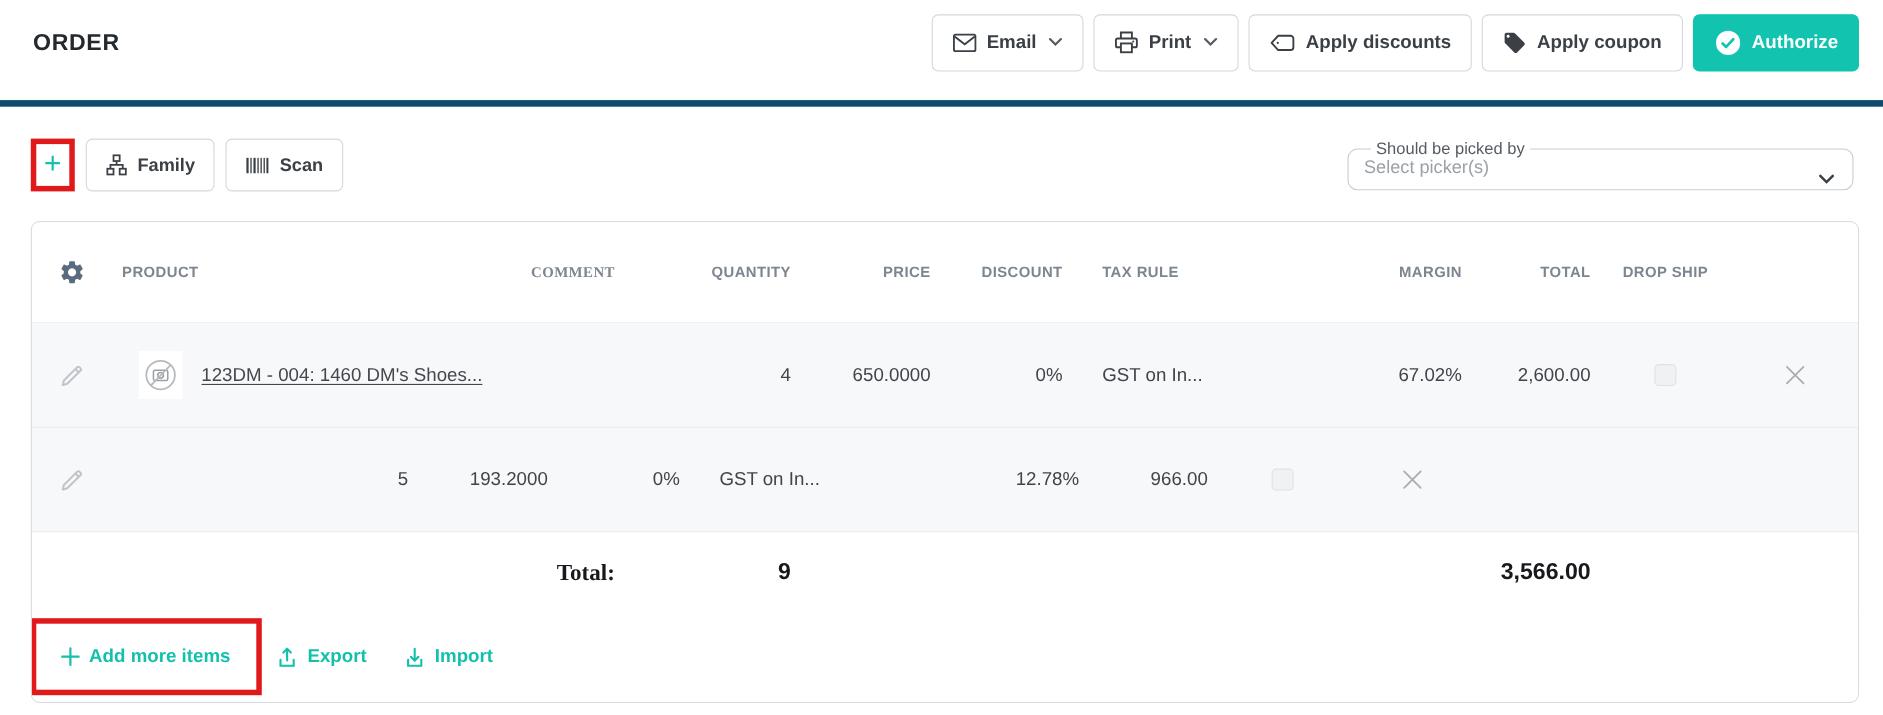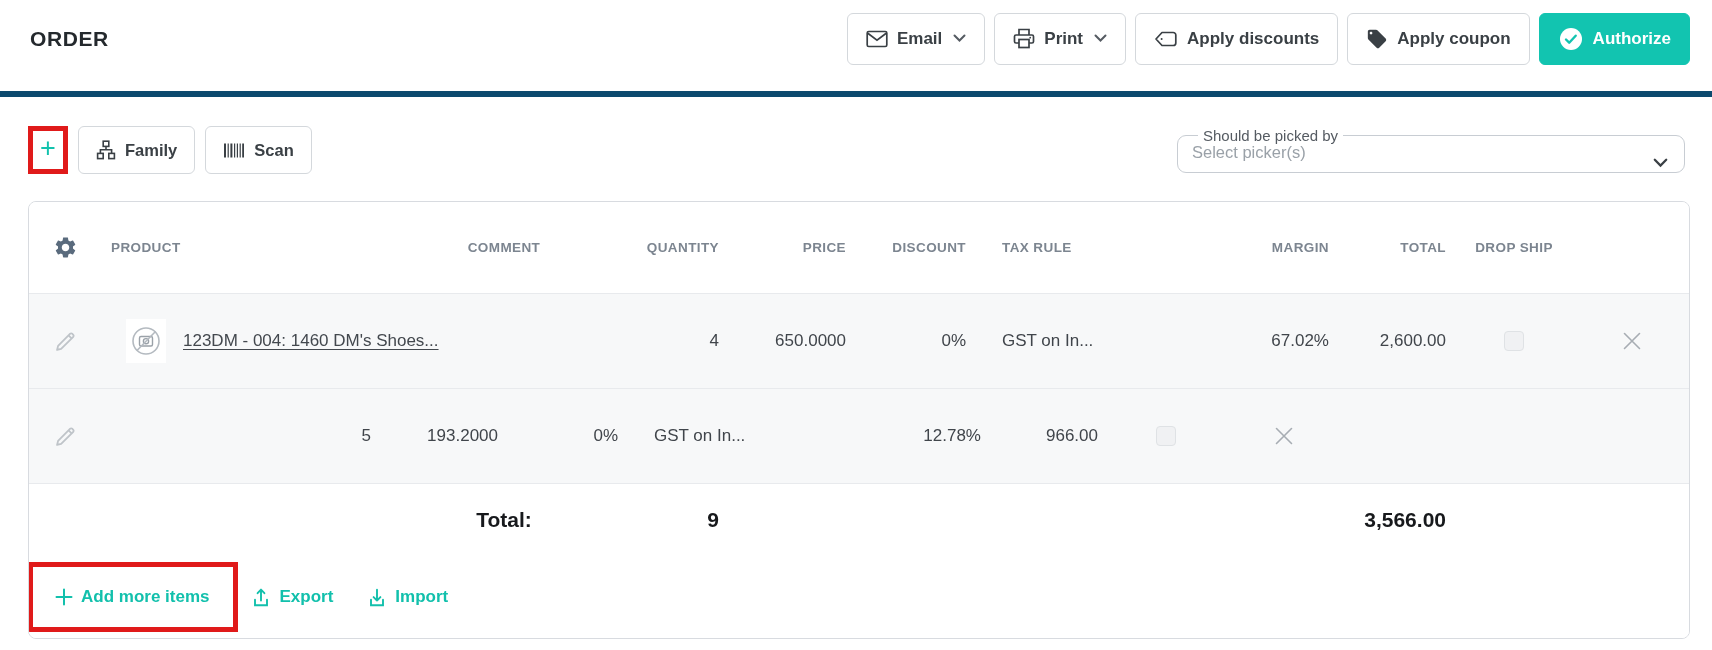--- a/index.html
+++ b/index.html
@@ -18,38 +18,38 @@
   .btn-primary { background:#12c4b0; border-color:#12c4b0; color:#fff; }
   .chev { margin-left:2px; }
 
   
   .toolbar { display:flex; align-items:center; justify-content:space-between; padding:0 27px 0 28px; margin-top:29px; }
   .toolbar-left { display:flex; align-items:center; gap:10px; }
   .add-highlight { width:40px; height:48px; border:5px solid #e01a1a; display:flex; align-items:center; justify-content:center; background:#fff; }
   .add-btn { border:none; background:transparent; cursor:pointer; color:#12c2ad; font-size:27px; line-height:1; font-family:inherit; padding:0 2px 3px 2px; }
   .btn-sm { height:48px; font-size:16.5px; padding:0 17px; }
 
-  .picker { width:508px; height:46px; border:1px solid #c8cdd3; border-radius:9px; padding:0 14px; position:relative; background:#fff; cursor:pointer; }
+  .picker { width:460px; height:46px; border:1px solid #c8cdd3; border-radius:9px; padding:0 14px; position:relative; background:#fff; cursor:pointer; }
   .picker legend { font-size:15px; color:#555b62; padding:0 5px; margin-left:6px; }
   .picker-value { display:block; font-size:16.5px; color:#9aa1a8; margin-top:-1px; }
   .picker-chev { position:absolute; right:16px; top:14px; }
 
   
   .card { margin:27px 22px 0 28px; border:1px solid #d8dbe0; border-radius:8px; overflow:hidden; background:#fff; }
   .trow { display:flex; align-items:center; width:100%; }
   .thead { min-height:92px; background:#fff; border-bottom:1px solid #e8eaed; }
   .th { font-size:13.5px; font-weight:bold; letter-spacing:.4px; color:#7c8590; }
   .item-row { min-height:95px; background:#f7f8f9; border-bottom:1px solid #e8eaed; font-size:17px; color:#40454b; }
   .totals-row { min-height:72px; background:#fff; font-size:21px; font-weight:bold; color:#17191c; }
 
   .c { flex:0 0 auto; }
   .c-edit   { width:72px; display:flex; justify-content:center; align-items:center; }
   .c-product{ flex:1 1 auto; min-width:0; display:flex; align-items:center; gap:17px; padding-left:10px; }
   .item-row .c-product { padding-left:25px; }
-  .c-comment{ width:140px; text-align:center; padding-right:30px; }
+  .c-comment{ width:140px; text-align:right; padding-right:30px;font-family:Liberation Serif, serif; }
   .c-qty    { width:130px; text-align:right; }
   .c-price  { width:140px; text-align:right; padding-right:13px; }
   .c-disc   { width:135px; text-align:right; padding-right:28px; }
   .c-tax    { width:195px; text-align:left; padding-left:8px; white-space:nowrap; overflow:hidden; }
   .c-margin { width:140px; text-align:right; }
   .c-total  { width:125px; text-align:right; padding-right:8px; }
   .c-drop   { width:120px; display:flex; justify-content:center; align-items:center; }
   .c-remove { width:115px; display:flex; justify-content:center; align-items:center; }
 
   .icon-btn { background:transparent; border:none; cursor:pointer; display:flex; align-items:center; justify-content:center; padding:4px; }

